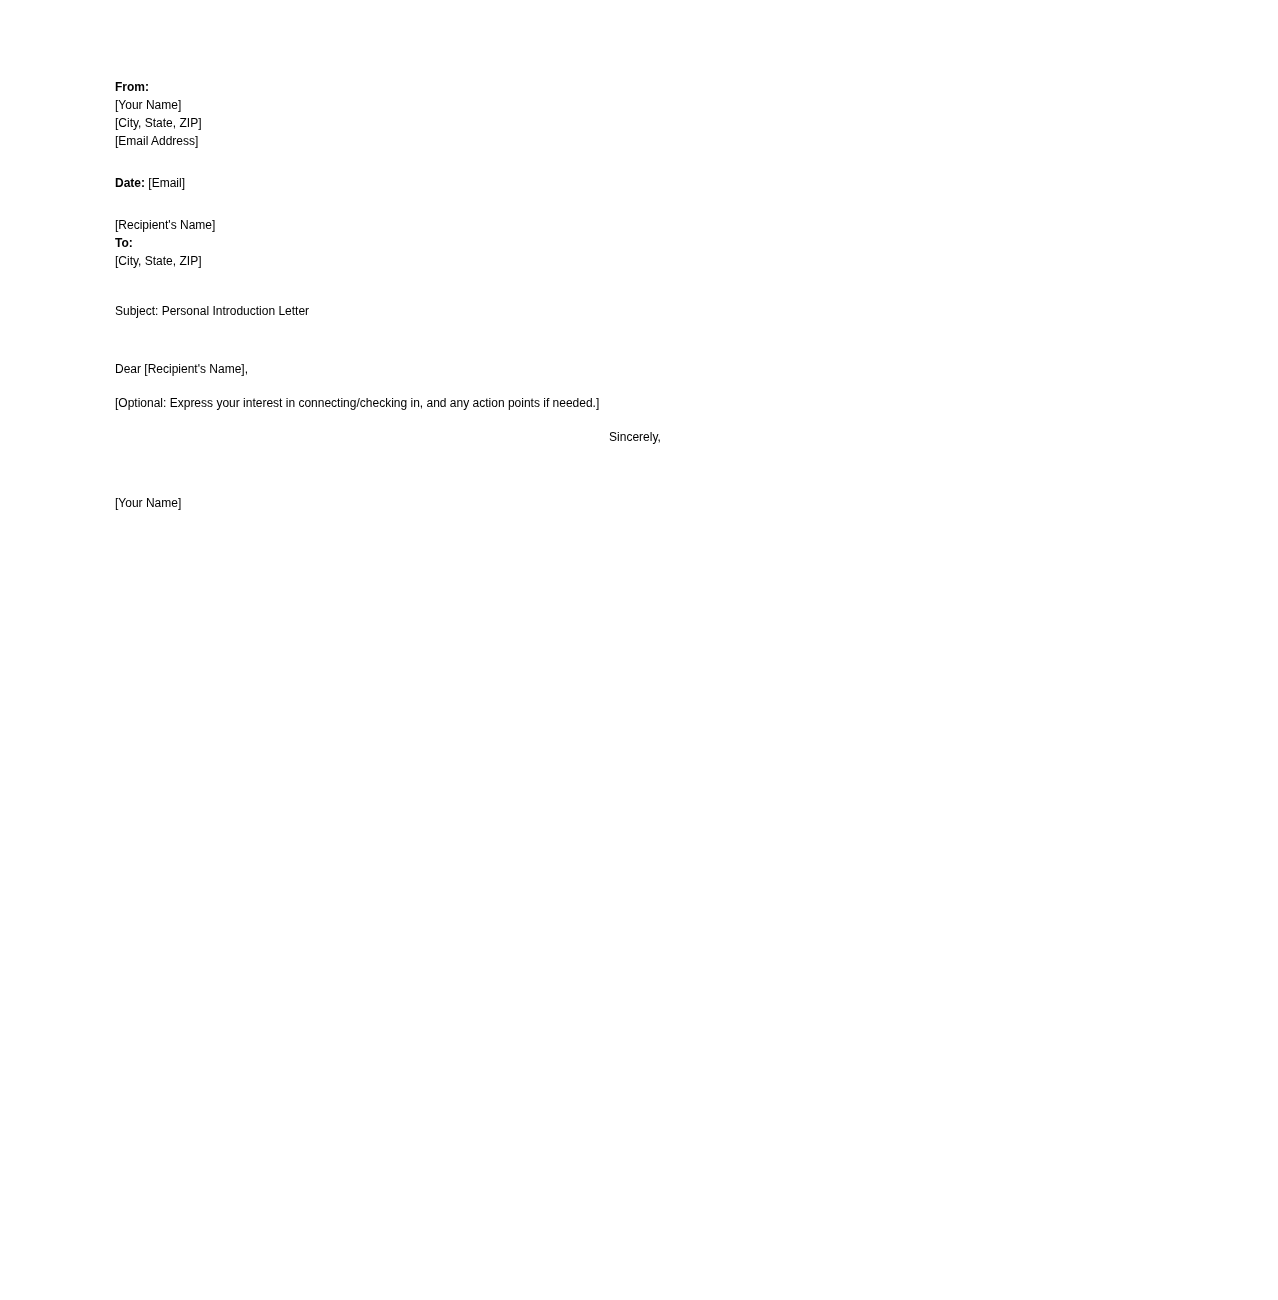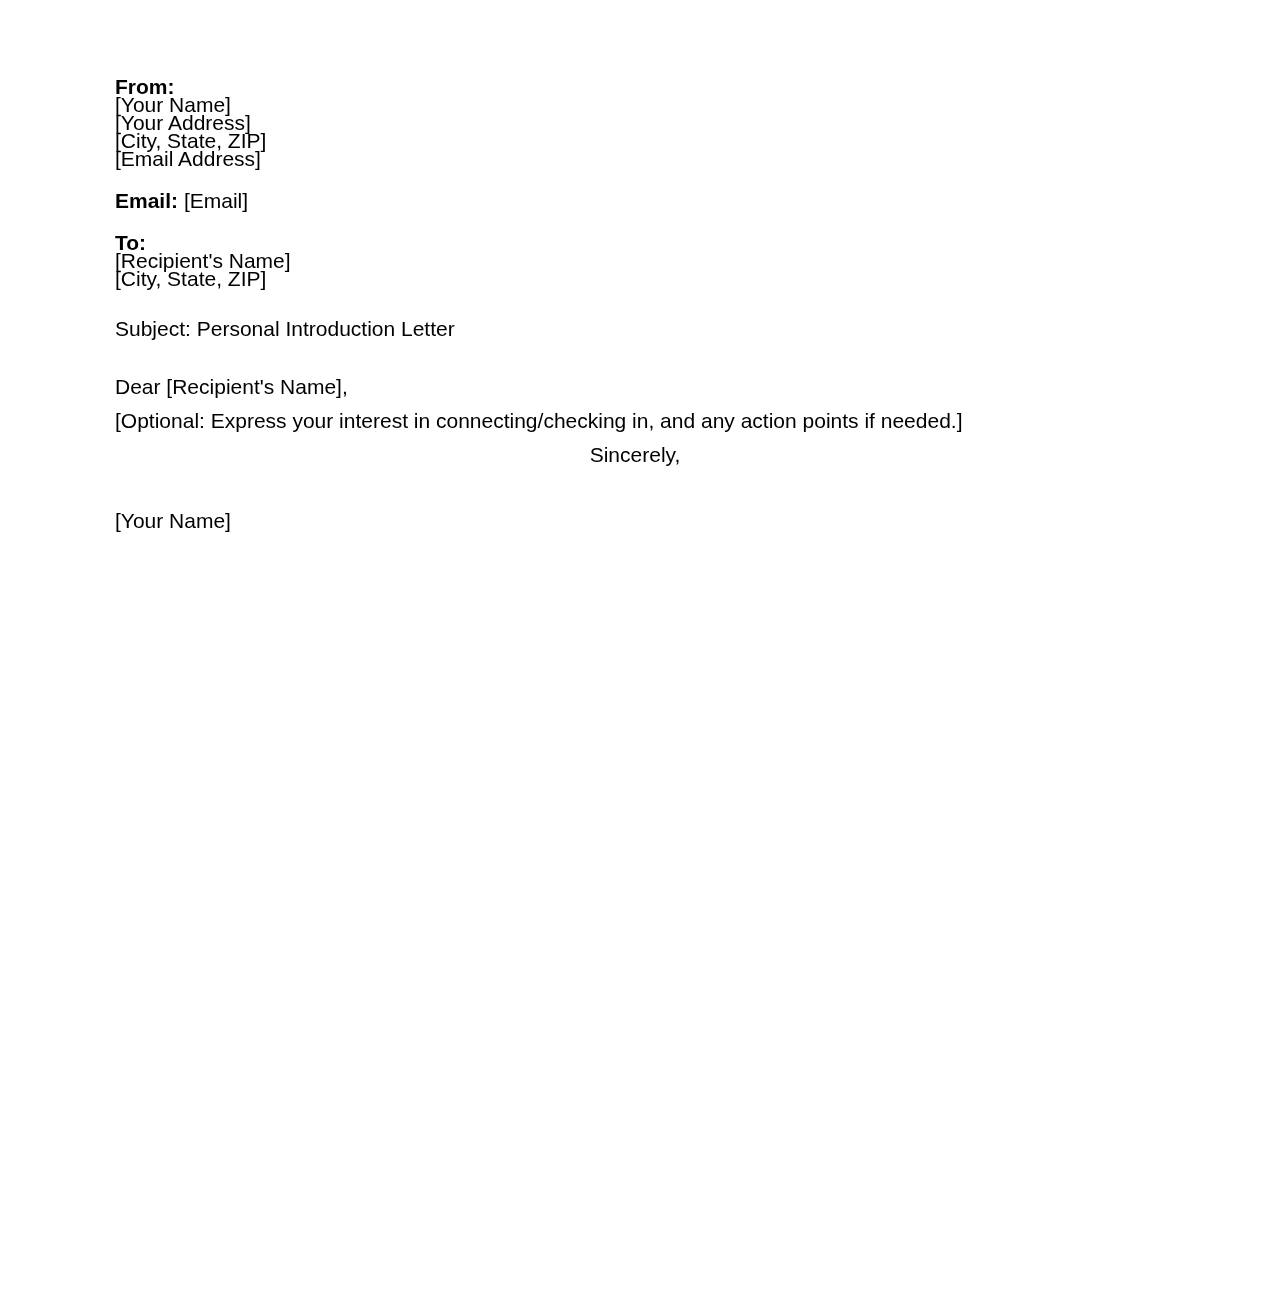--- a/index.html
+++ b/index.html
@@ -11,21 +11,21 @@
     width: 1278px;
     height: 1300px;
     background: #ffffff;
     box-sizing: border-box;
     padding: 78px 0 0 115px;
     overflow: hidden;
   }
   .letter {
     width: 1040px;
     font-family: "Liberation Sans", sans-serif;
-    font-size: 21px;
+    font-size: 12px;
     line-height: 18px;
     color: #000000;
   }
   .bold { font-weight: bold; }
   .addr-block { margin: 0 0 24px 0; }
   .date-line  { margin: 0 0 24px 0; }
   .to-block   { margin: 0 0 32px 0; }
   .subject-line { margin: 0 0 40px 0; font-weight: normal; }
   .para { margin: 0 0 16px 0; }
   .closing { margin: 0 0 48px 0; text-align: center; }
@@ -34,33 +34,32 @@
 </style>
 </head>
 <body>
 
 <div class="page">
   <div class="letter">
 
     <div class="addr-block">
       <div class="line bold">From:</div>
       <div class="line">[Your Name]</div>
-      <div class="line">[Your Address]</div>
       <div class="line">[City, State, ZIP]</div>
       <div class="line">[Email Address]</div>
     </div>
 
     <div class="date-line">
-      <span class="bold">Email:</span>
+      <span class="bold">Date:</span>
       <span>[Email]</span>
     </div>
 
     <div class="addr-block to-block">
+      <div class="line">[Recipient's Name]</div>
       <div class="line bold">To:</div>
-      <div class="line">[Recipient's Name]</div>
       <div class="line">[City, State, ZIP]</div>
     </div>
 
     <div class="subject-line">Subject: Personal Introduction Letter</div>
 
     <div class="para">Dear [Recipient's Name],</div>
 
 
     <div class="para">[Optional: Express your interest in connecting/checking in, and any action points if needed.]</div>
 

